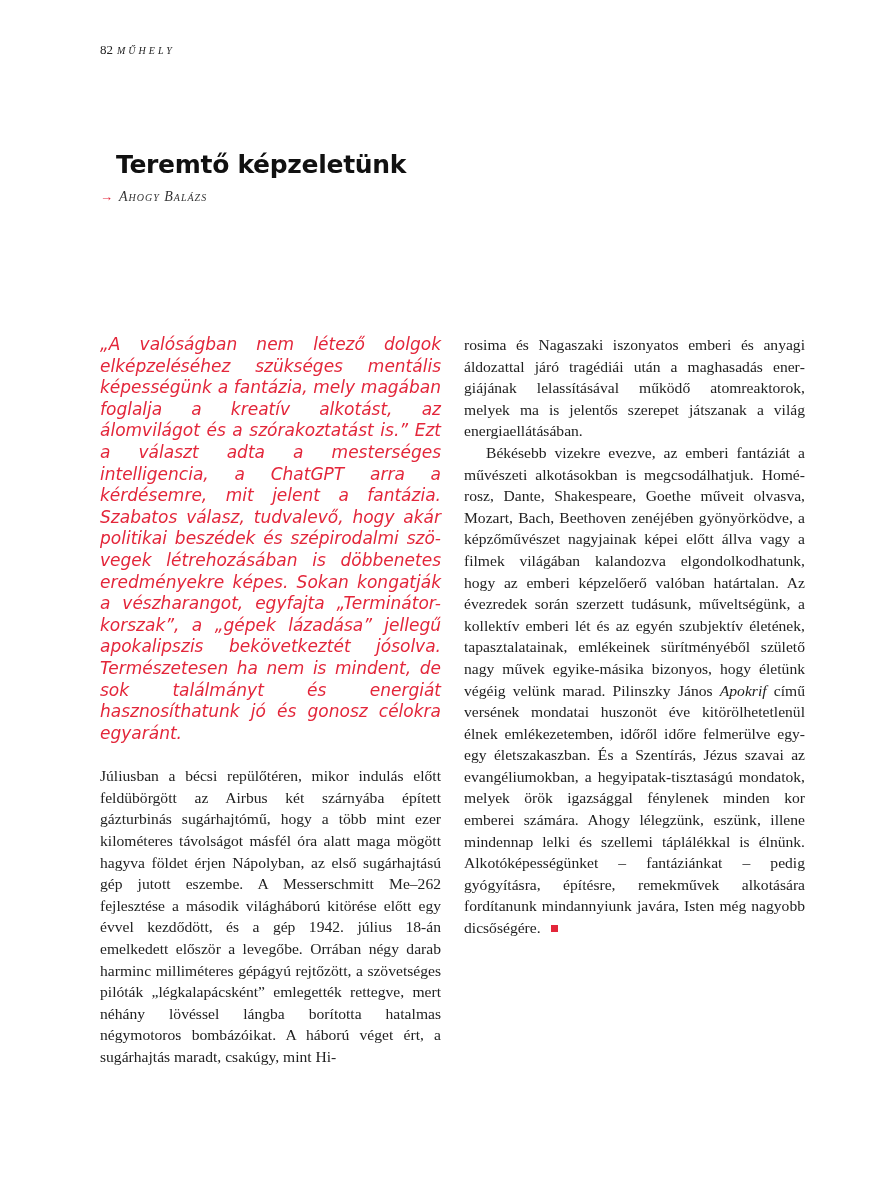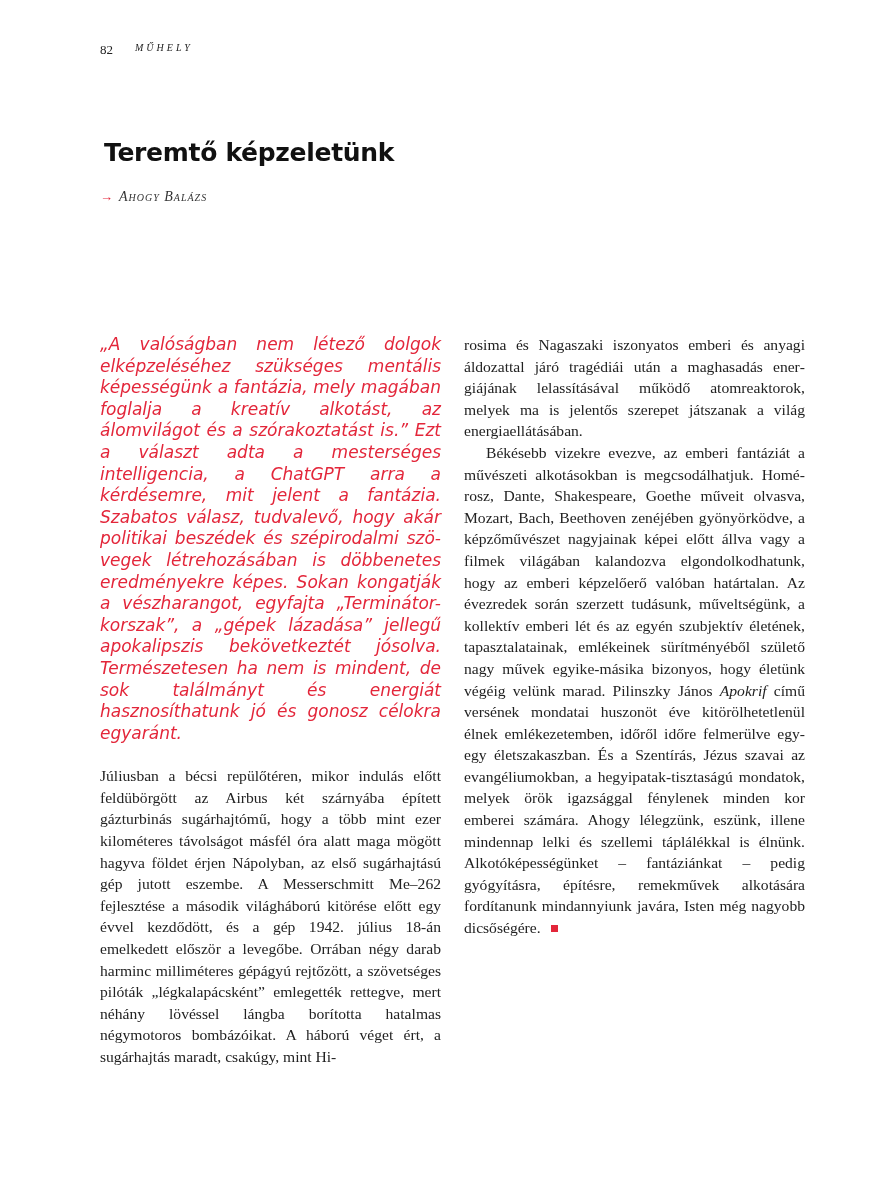--- a/index.html
+++ b/index.html
@@ -1,26 +1,26 @@
 <!DOCTYPE html>
 <html><head>
 <meta charset="utf-8">
 <style>
   html, body { margin: 0; padding: 0; background: #ffffff; }
   body { width: 880px; height: 1200px; position: relative; overflow: hidden; }
   .running-head {
     position: absolute; left: 100px; top: 42px;
     font-family: "Liberation Serif", serif; font-size: 13px; color: #222;
-    display: flex; gap: 22px; align-items: flex-start;
+    display: flex; gap: 4px; align-items: center;
   }
   .running-head .section {
     font-style: italic; letter-spacing: 3px; font-size: 10px;
   }
   .title {
-    position: absolute; left: 100px; top: 134px; margin: 4px;
+    position: absolute; left: 100px; top: 134px; margin: 16px;
     font-family: "DejaVu Sans", sans-serif; font-weight: bold;
     font-size: 25px; color: #111; letter-spacing: -0.3px;
   }
   .byline {
     position: absolute; left: 100px; top: 189px;
     font-family: "Liberation Serif", serif; font-style: italic;
     font-size: 14px; color: #333; letter-spacing: 1px;
     display: flex; align-items: baseline; gap: 5px;
   }
   .byline .arrow { color: #e3263a; font-style: normal; font-size: 13px; }

